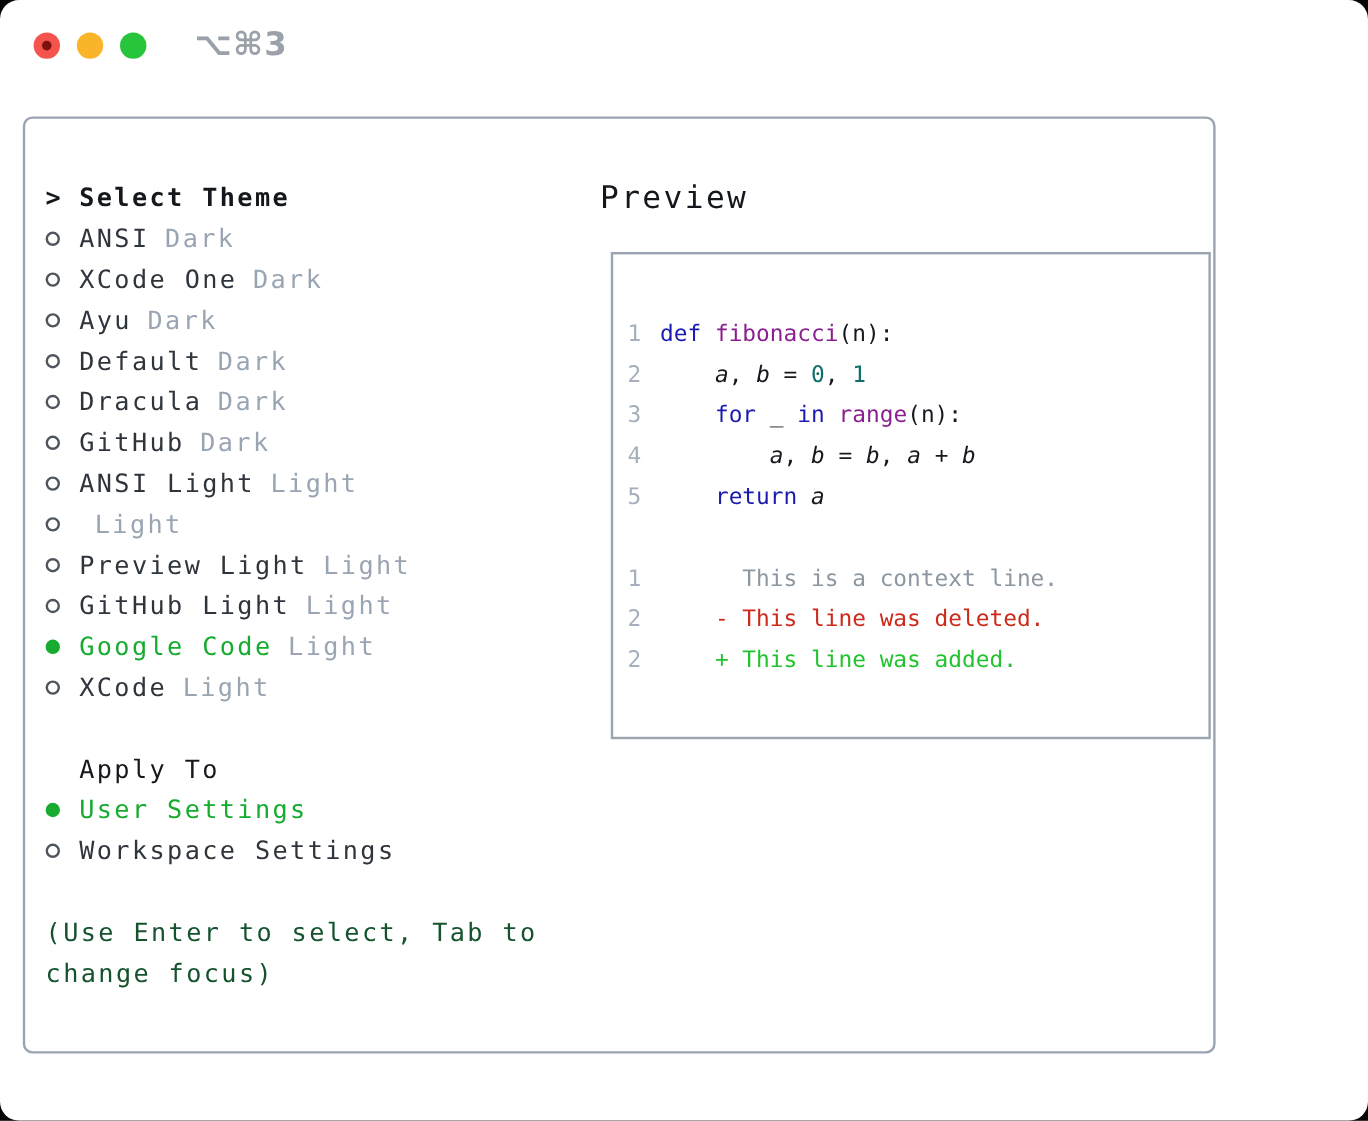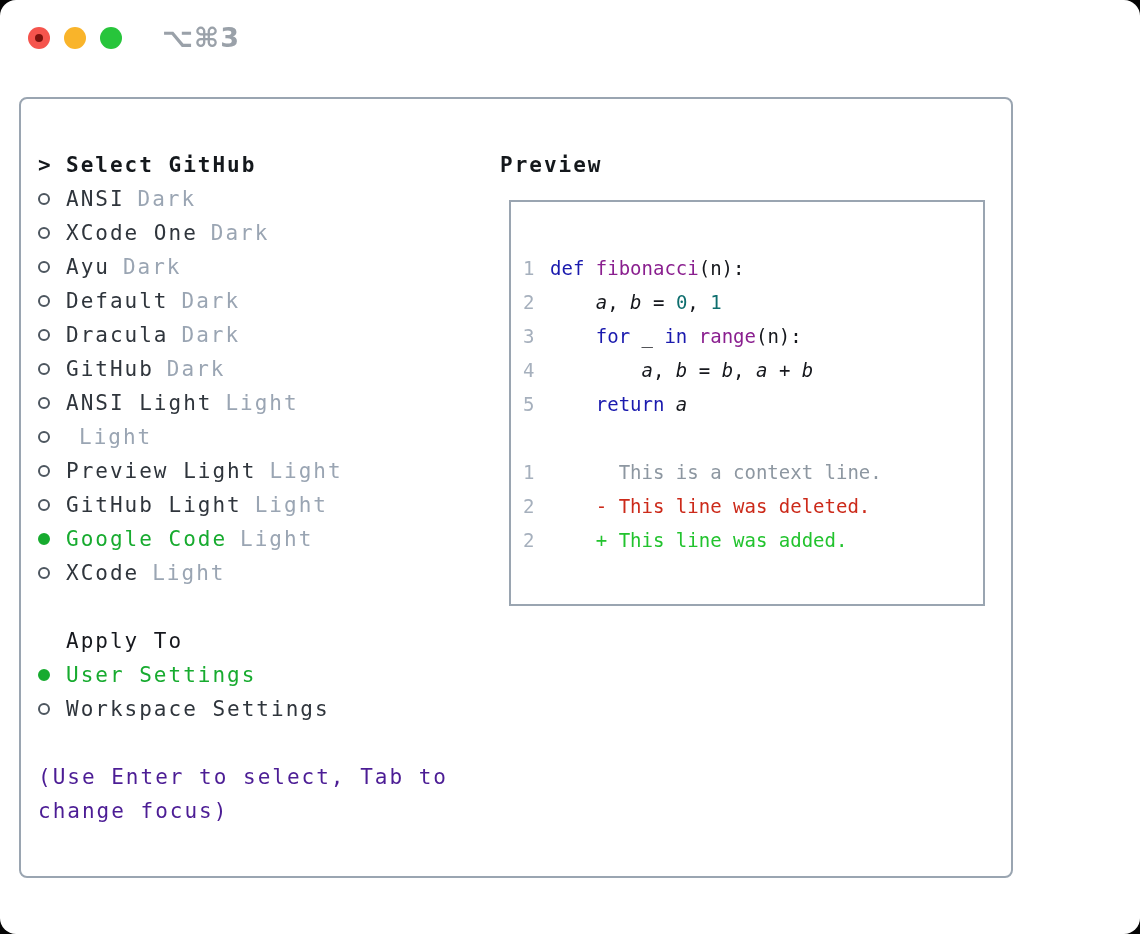--- a/index.html
+++ b/index.html
@@ -33,30 +33,30 @@
   }
   .row{display:flex;align-items:center;height:34px;white-space:pre;}
   .marker{width:28px;flex:none;display:flex;align-items:center;}
   .circle{width:12px;height:12px;border:2px solid #4d565f;border-radius:50%;box-sizing:border-box;}
   .circle.filled{background:#17ab2f;border-color:#17ab2f;}
   .arrow{font-weight:bold;color:#14181c;}
   .hdr{font-weight:bold;color:#14181c;}
   .variant{color:#9aa5b3;margin-left:13px;}
   .row.selected .name{color:#17ab2f;}
   .section-label{color:#16181d;text-align:right;}
-  .hint{color:#4c1d95;height:34px;line-height:34px;white-space:pre;}
+  .hint{color:#14532d;height:34px;line-height:34px;white-space:pre;}
   .spacer{height:34px;}
   
   .preview-label{
     position:absolute;left:479px;top:49px;height:34px;line-height:34px;
-    font-size:21px;font-weight:bold;letter-spacing:2px;color:#14181c;
+    font-size:26px;font-weight:normal;letter-spacing:2px;color:#14181c;
   }
   .pv-box{
-    position:absolute;left:488px;top:101px;width:472px;height:402px;
-    border:2px solid #9aa5b1;background:#fff;
+    position:absolute;left:488px;top:111px;width:472px;height:402px;
+    border:2px solid #9aa5b1;background:#fff;padding-left:24px;
   }
   .code{
     position:absolute;left:12px;top:49px;
     font-size:19px;line-height:34px;white-space:pre;color:#16181d;
   }
   .code-line{height:34px;}
   .ln{display:inline-block;width:27px;color:#a6b0bd;}
   .kw{color:#1a1aae;}
   .fn{color:#8a1f8f;}
   .num{color:#0e6e6e;}
@@ -76,21 +76,21 @@
     <span class="dot dot-yellow"></span>
     <span class="dot dot-green"></span>
     <span class="win-title">⌥⌘3</span>
   </div>
 
   <div class="panel">
 
     <div class="list">
       <div class="row">
         <span class="marker arrow">&gt;</span>
-        <span class="hdr">Select GitHub</span>
+        <span class="hdr">Select Theme</span>
       </div>
 
       <div id="theme-rows">
           <div class="row"><span class="marker"><span class="circle"></span></span><span class="name">ANSI</span><span class="variant">Dark</span></div>
           <div class="row"><span class="marker"><span class="circle"></span></span><span class="name">XCode One</span><span class="variant">Dark</span></div>
           <div class="row"><span class="marker"><span class="circle"></span></span><span class="name">Ayu</span><span class="variant">Dark</span></div>
           <div class="row"><span class="marker"><span class="circle"></span></span><span class="name">Default</span><span class="variant">Dark</span></div>
           <div class="row"><span class="marker"><span class="circle"></span></span><span class="name">Dracula</span><span class="variant">Dark</span></div>
           <div class="row"><span class="marker"><span class="circle"></span></span><span class="name">GitHub</span><span class="variant">Dark</span></div>
           <div class="row"><span class="marker"><span class="circle"></span></span><span class="name">ANSI Light</span><span class="variant">Light</span></div>

